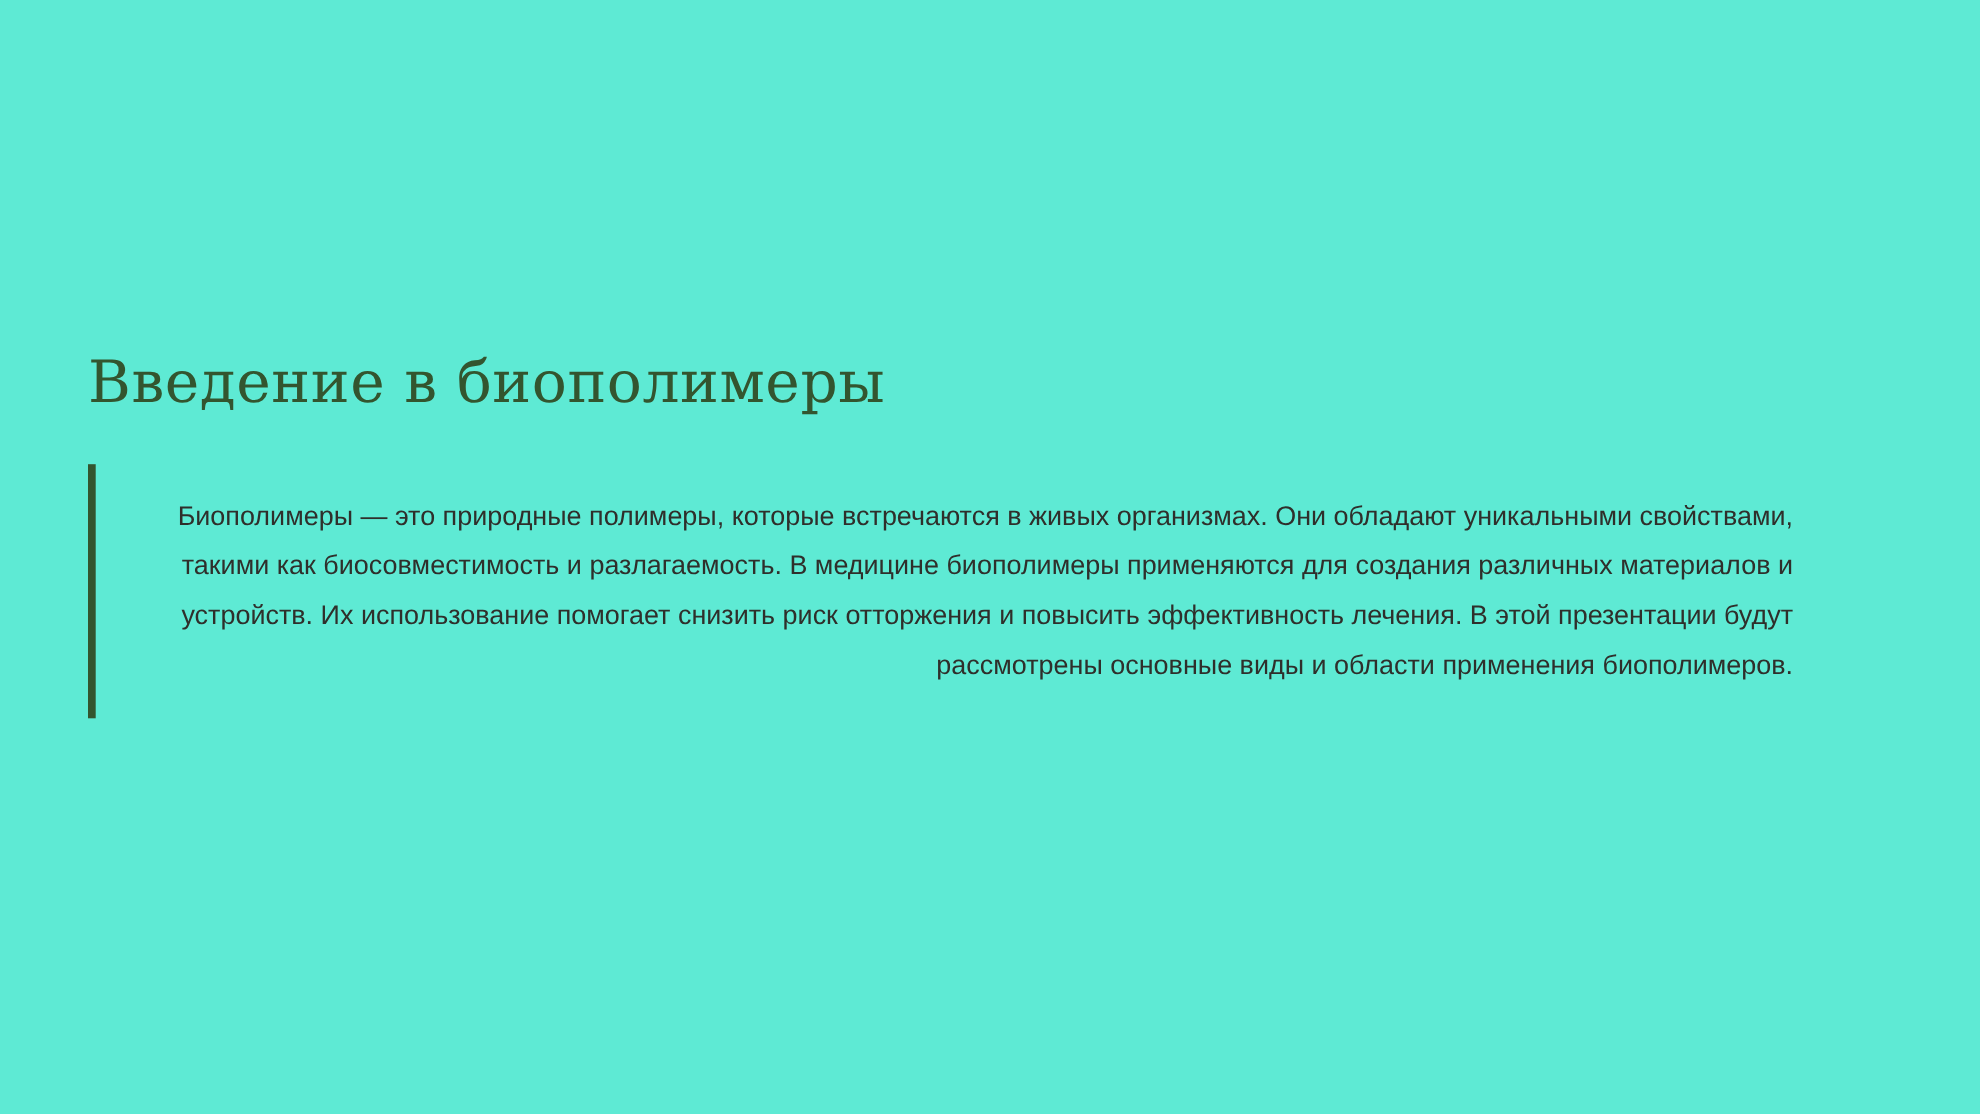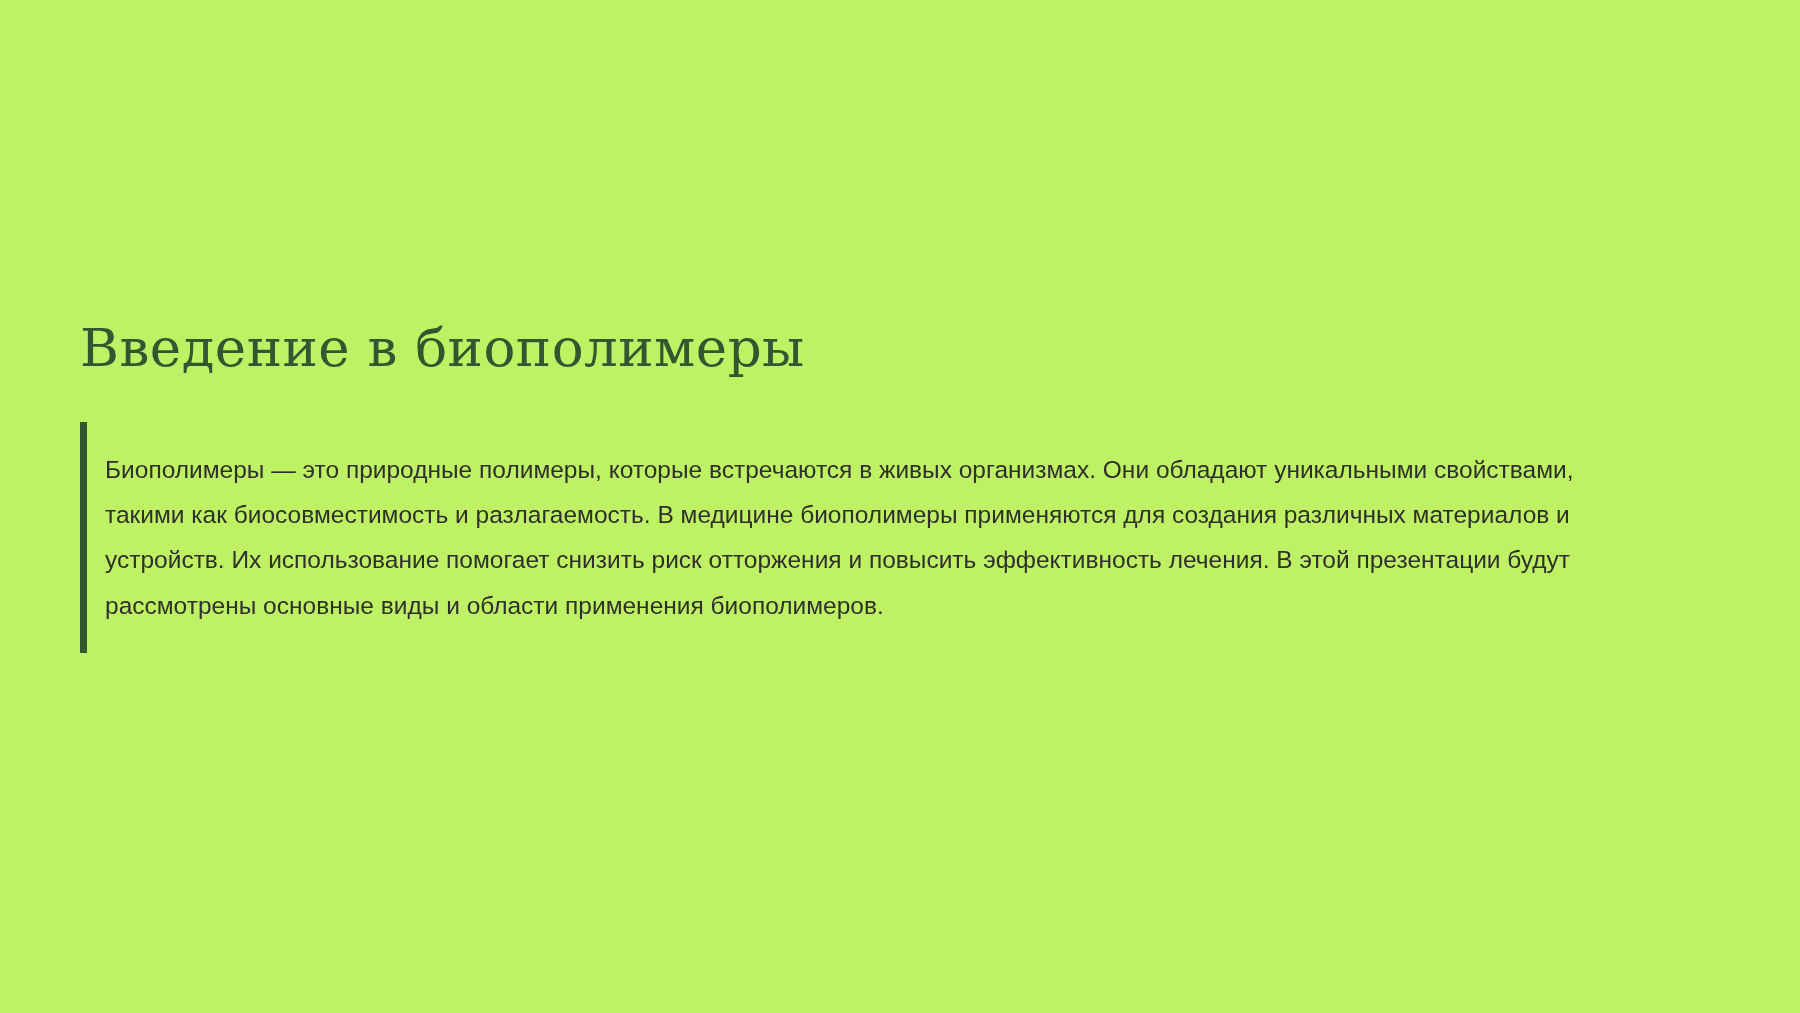--- a/index.html
+++ b/index.html
@@ -10,21 +10,21 @@
     width: 1800px;
     height: 1013px;
     background: #fdf3e3;
     font-family: "Liberation Sans", sans-serif;
     overflow: hidden;
   }
   .slide {
     position: relative;
     width: 1800px;
     height: 1013px;
-    background: #bef264;
+    background: #5eead4;
     box-sizing: border-box;
   }
   .slide-inner {
     position: absolute;
     left: 80px;
     top: 318px;
     width: 1620px;
   }
   .slide-title {
     font-family: "DejaVu Serif", "Liberation Serif", serif;
@@ -44,23 +44,23 @@
     width: 7px;
     background: #33552f;
     flex: 0 0 auto;
     align-self: stretch;
   }
   .body-text {
     font-family: "Liberation Sans", sans-serif;
     font-size: 24.5px;
     line-height: 1.85;
     color: #2f2f2b;
-    padding-left: 18px;
+    padding-left: 43px;
     max-width: 1500px;
-    text-align: left;
+    text-align: right;
   }
 </style>
 </head>
 <body>
 
 <div class="slide">
   <div class="slide-inner">
     <h1 class="slide-title">Введение в биополимеры</h1>
     <div class="body-block">
       <div class="accent-bar"></div>

